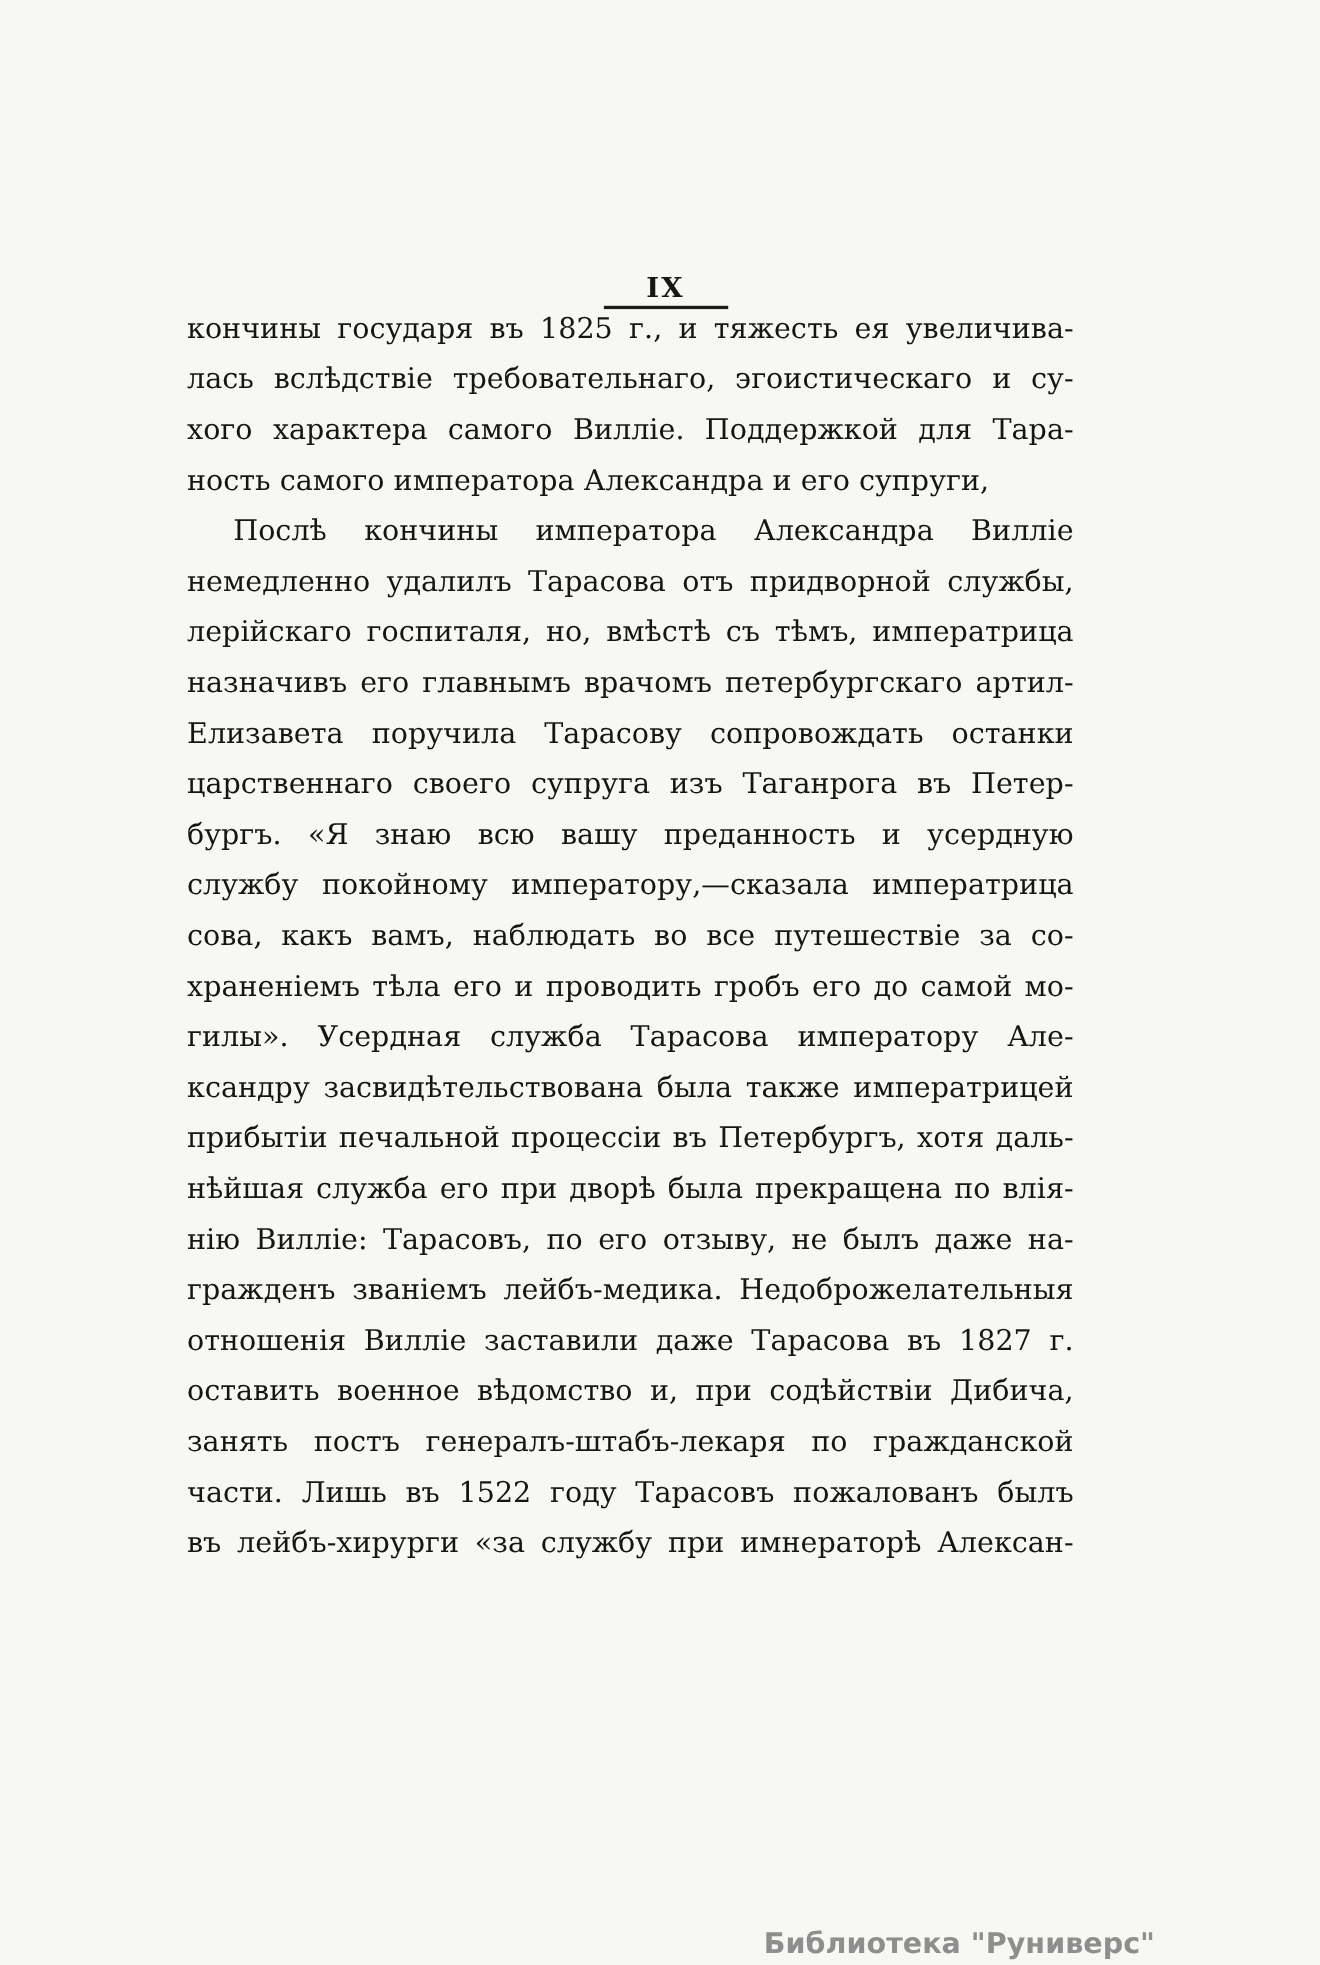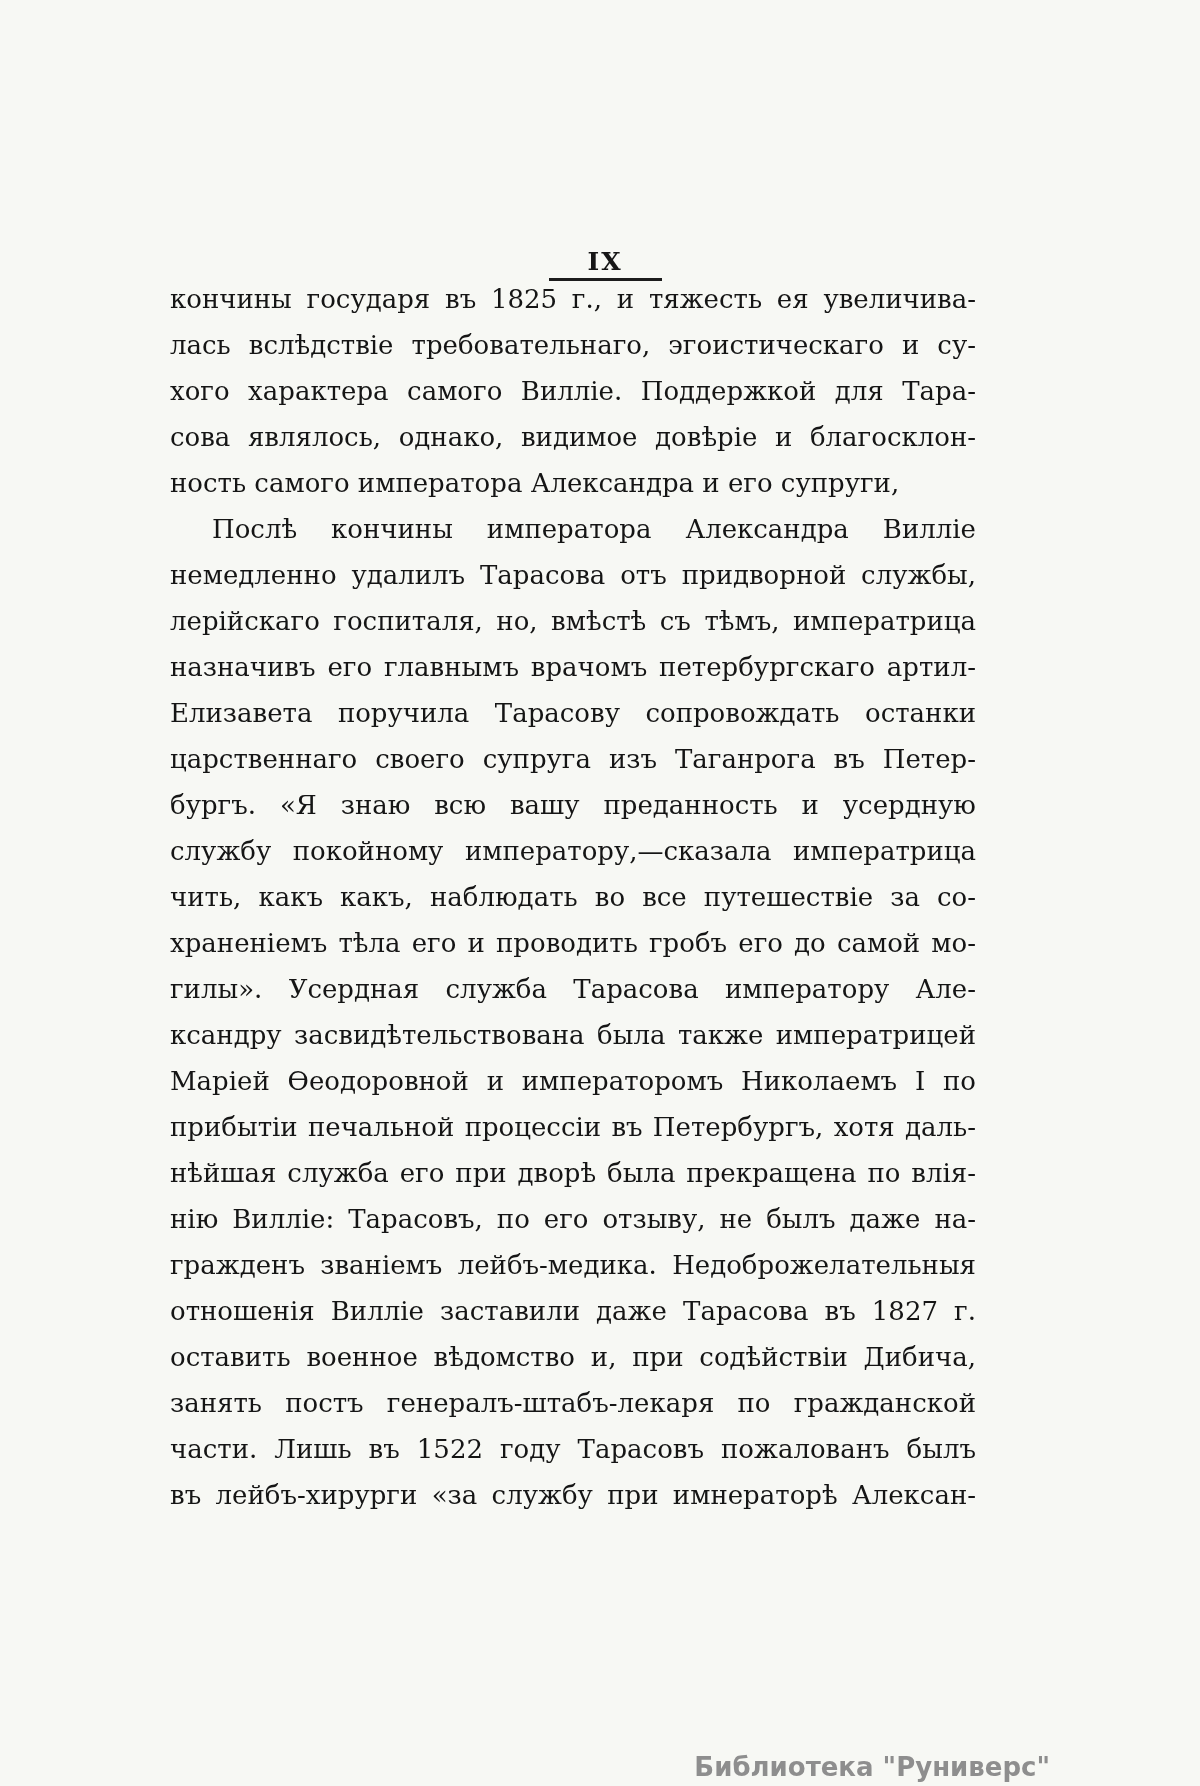--- a/index.html
+++ b/index.html
@@ -73,38 +73,36 @@
   <div class="page-number">IX</div>
 
   <div class="header-rule"></div>
 
   <div class="text-block">
 
     <div class="para para-1">
         <div class="text-line">кончины государя въ 1825 г., и тяжесть ея увеличива-</div>
         <div class="text-line">лась вслѣдствіе требовательнаго, эгоистическаго и су-</div>
         <div class="text-line">хого характера самого Вилліе. Поддержкой для Тара-</div>
-        <div class="text-line">сова являлось, однако, видимое довѣріе и благосклон-</div>
         <div class="text-line">ность самого императора Александра и его супруги,</div>
       </div>
 
     <div class="para para-2">
         <div class="text-line">Послѣ кончины императора Александра Вилліе</div>
         <div class="text-line">немедленно удалилъ Тарасова отъ придворной службы,</div>
         <div class="text-line">лерійскаго госпиталя, но, вмѣстѣ съ тѣмъ, императрица</div>
         <div class="text-line">назначивъ его главнымъ врачомъ петербургскаго артил-</div>
         <div class="text-line">Елизавета поручила Тарасову сопровождать останки</div>
         <div class="text-line">царственнаго своего супруга изъ Таганрога въ Петер-</div>
         <div class="text-line">бургъ. «Я знаю всю вашу преданность и усердную</div>
         <div class="text-line">службу покойному императору,—сказала императрица</div>
-        <div class="text-line">чить, какъ какъ, наблюдать во все путешествіе за со-</div>
+        <div class="text-line">сова, какъ вамъ, наблюдать во все путешествіе за со-</div>
         <div class="text-line">храненіемъ тѣла его и проводить гробъ его до самой мо-</div>
         <div class="text-line">гилы». Усердная служба Тарасова императору Але-</div>
         <div class="text-line">ксандру засвидѣтельствована была также императрицей</div>
-        <div class="text-line">Маріей Ѳеодоровной и императоромъ Николаемъ I по</div>
         <div class="text-line">прибытіи печальной процессіи въ Петербургъ, хотя даль-</div>
         <div class="text-line">нѣйшая служба его при дворѣ была прекращена по влія-</div>
         <div class="text-line">нію Вилліе: Тарасовъ, по его отзыву, не былъ даже на-</div>
         <div class="text-line">гражденъ званіемъ лейбъ-медика. Недоброжелательныя</div>
         <div class="text-line">отношенія Вилліе заставили даже Тарасова въ 1827 г.</div>
         <div class="text-line">оставить военное вѣдомство и, при содѣйствіи Дибича,</div>
         <div class="text-line">занять постъ генералъ-штабъ-лекаря по гражданской</div>
         <div class="text-line">части. Лишь въ 1522 году Тарасовъ пожалованъ былъ</div>
         <div class="text-line">въ лейбъ-хирурги «за службу при имнераторѣ Алексан-</div>
       </div>

